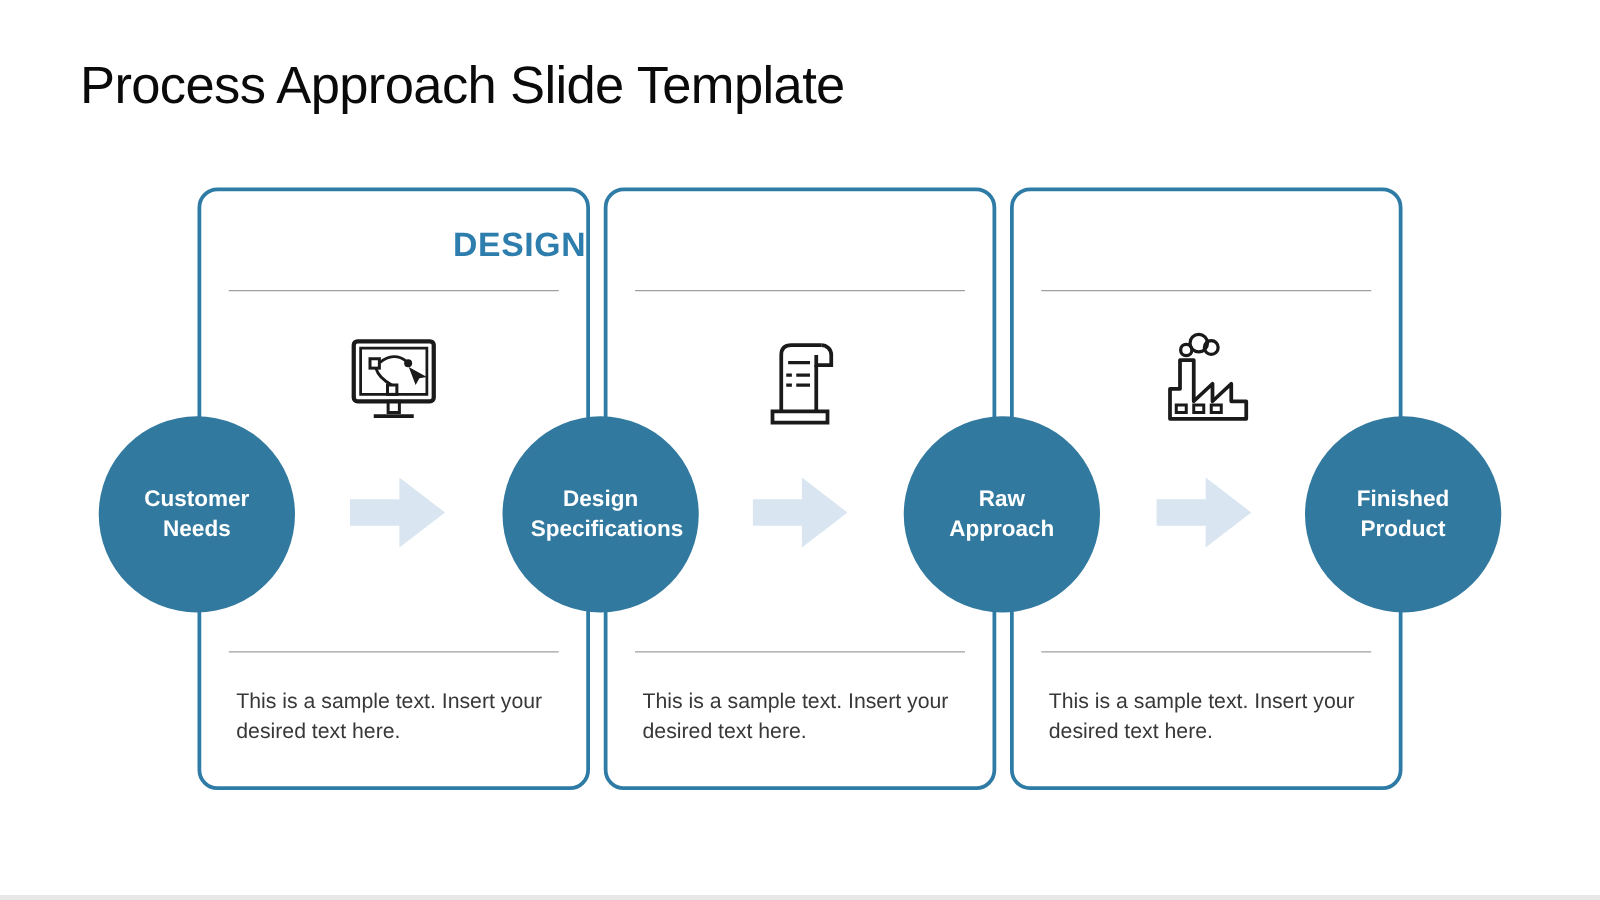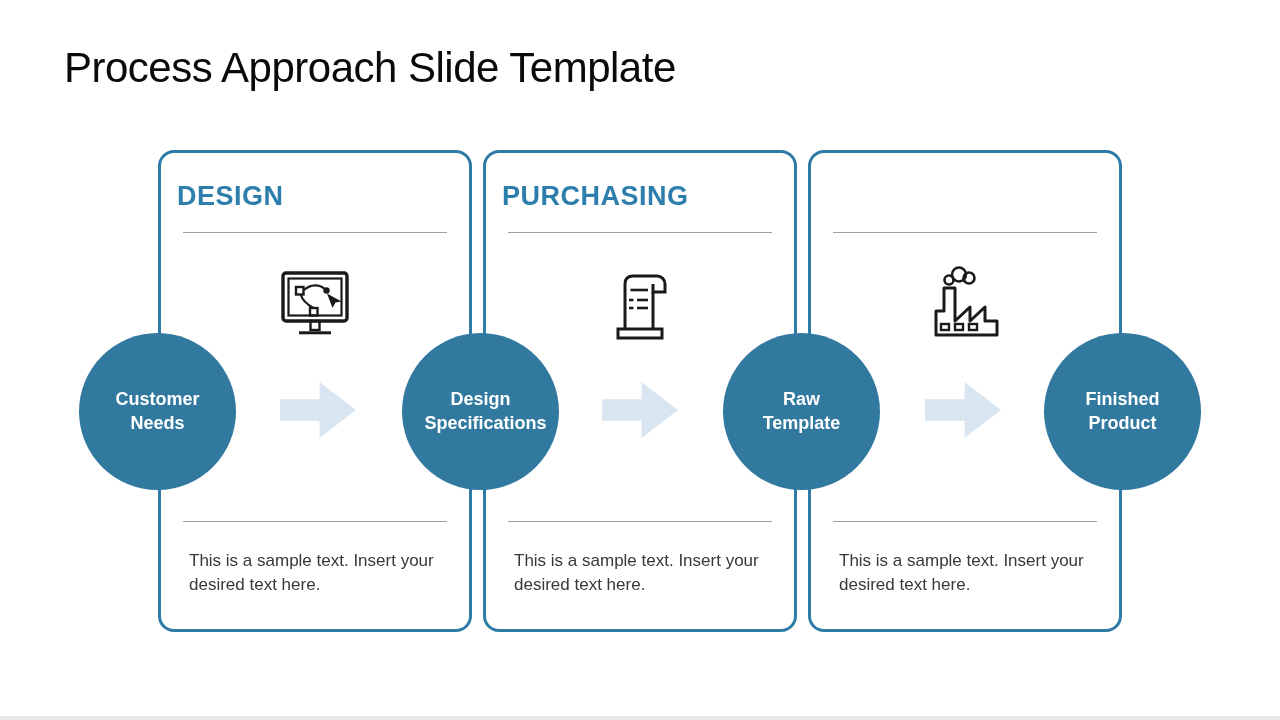--- a/index.html
+++ b/index.html
@@ -10,21 +10,21 @@
   *{box-sizing:border-box;margin:0;padding:0}
   html,body{background:#e8e8e8}
   body{font-family:"Liberation Sans",sans-serif;}
   .slide{position:relative;width:1280px;height:716px;background:var(--background);overflow:hidden;}
   .title{position:absolute;left:64px;top:44px;font-size:42px;font-weight:400;
          letter-spacing:-0.5px;color:var(--title-text);white-space:nowrap;}
   
   .card{position:absolute;top:150px;width:314px;height:482px;background:#fff;
         border:3px solid var(--border-blue);border-radius:16px;}
   .card.c0{left:158px}.card.c1{left:483px}.card.c2{left:808px}
-  .card-header{position:absolute;top:28px;left:16px;right:0;text-align:left;
+  .card-header{position:absolute;top:28px;left:0;right:0;text-align:right;
         font-size:27px;font-weight:700;letter-spacing:.5px;color:var(--header-blue);}
   .divider{position:absolute;left:22px;right:22px;height:1px;background:var(--divider-gray);}
   .divider.top{top:79px}.divider.bottom{top:368px}
   .card-icon{position:absolute;top:110px;left:50%;transform:translateX(-50%);
         width:84px;height:84px;}
   .card-icon svg{width:100%;height:100%;display:block}
   .card-body{position:absolute;top:396px;left:28px;right:28px;text-align:left;
         font-size:17px;line-height:1.42;color:var(--body-text);}
   
   .arrow{position:absolute;top:382px;width:76px;height:56px;background:var(--arrow-blue);
@@ -61,21 +61,20 @@
         <rect x="37" y="45" width="7.5" height="7.5" fill="#fff" class="icon-stroke" stroke-width="2.4"></rect>
         <circle cx="53.5" cy="27.5" r="3.2" fill="#1A1A1A"></circle>
         <path d="M54 30.5 L59.5 45 L62.5 39.5 L68.5 38.5 Z" fill="#1A1A1A"></path>
       </svg>
     </div>
     <div class="divider bottom"></div>
     <p class="card-body">This is a sample text. Insert your desired text here.</p>
   </section>
 
   <section class="card c1">
-    <div class="card-header">PURCHASING</div>
     <div class="divider top"></div>
     <div class="card-icon">
       <svg viewBox="0 0 84 84">
         <path class="icon-stroke" d="M20 66 H64 V75 H20 Z" stroke-width="3"></path>
         <path class="icon-stroke" d="M27 66 L27 21 Q27 13 35 13 L59 13" stroke-width="3"></path>
         <path class="icon-stroke" d="M59 13 a8 8 0 0 1 8 8 v8 h-12 v-8" stroke-width="3"></path>
         <line class="icon-stroke" x1="55" y1="29" x2="55" y2="66" stroke-width="3"></line>
         <line class="icon-stroke" x1="32.5" y1="27" x2="50" y2="27" stroke-width="2.6"></line>
         <line class="icon-stroke" x1="31" y1="37" x2="35.5" y2="37" stroke-width="2.6"></line>
         <line class="icon-stroke" x1="39" y1="37" x2="50" y2="37" stroke-width="2.6"></line>
@@ -108,19 +107,19 @@
   <div class="arrow a1"></div>
   <div class="arrow a2"></div>
 
   <div class="circle p1">
     <span>Design Specifications</span>
   </div>
   <div class="circle p0">
     <span>Customer Needs</span>
   </div>
   <div class="circle p2">
-    <span>Raw Template</span>
+    <span>Raw Approach</span>
   </div>
   <div class="circle p3">
     <span>Finished Product</span>
   </div>
 
 </div>
 
 </body></html>

